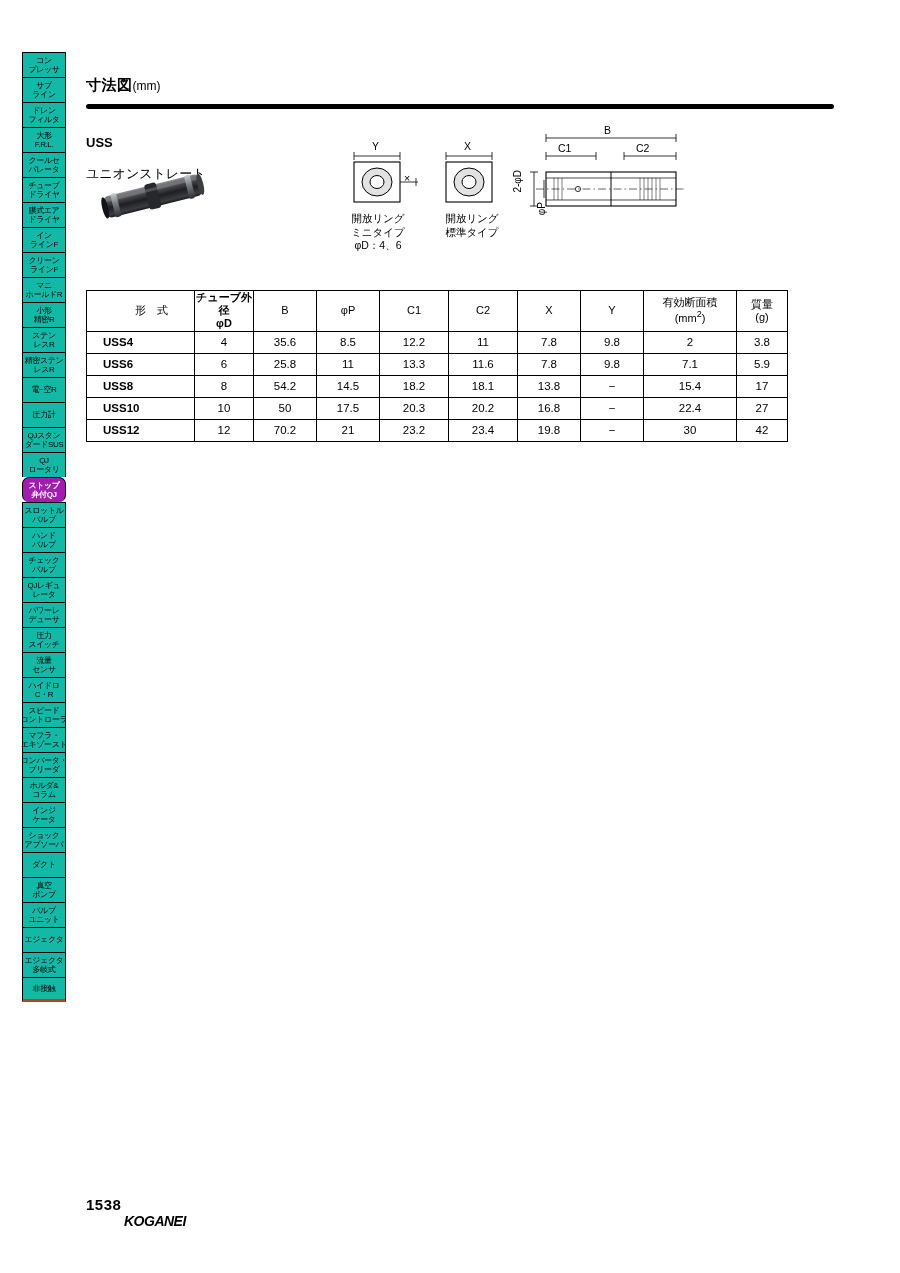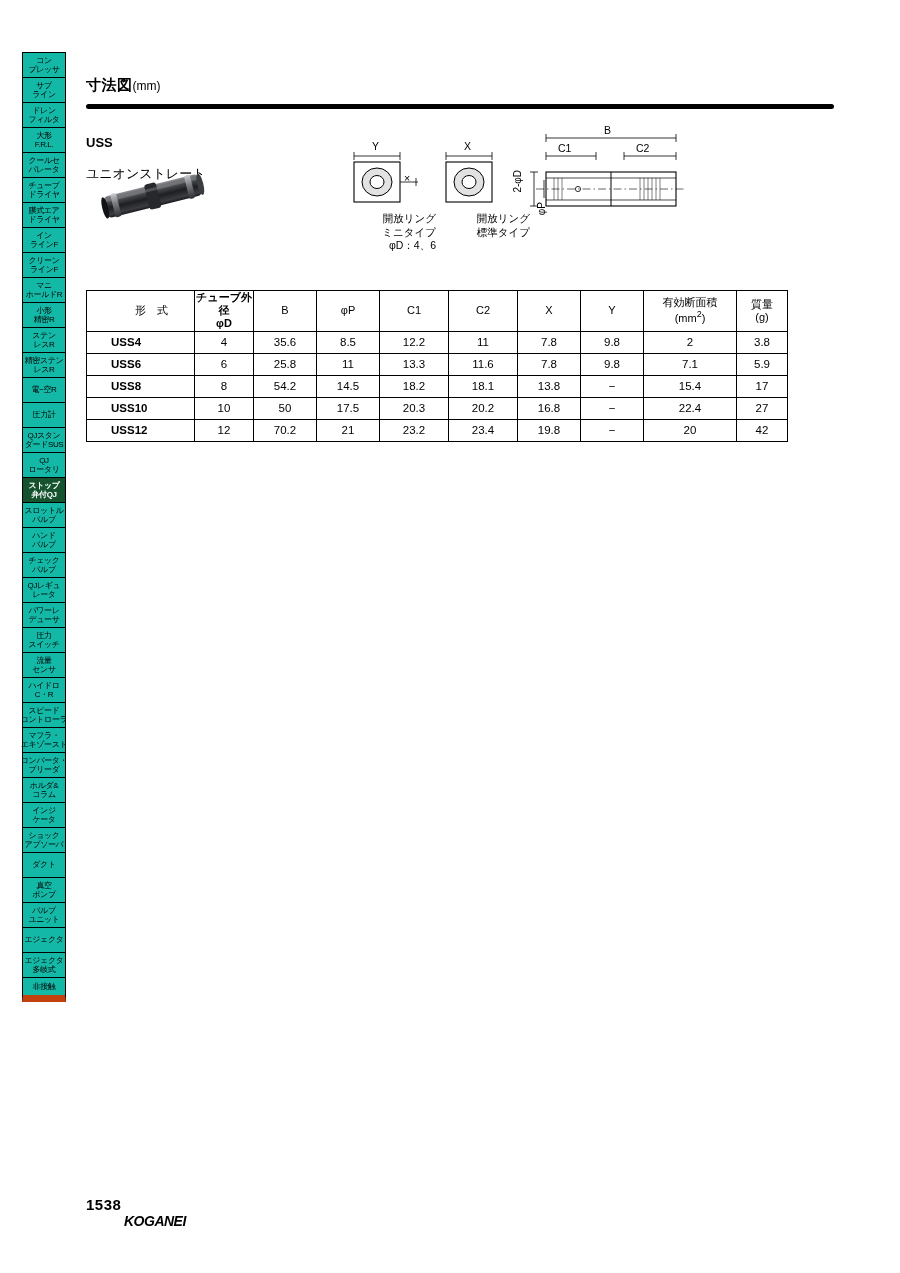--- a/index.html
+++ b/index.html
@@ -34,26 +34,27 @@
     align-items: center;
     justify-content: center;
     font-size: 8px;
     line-height: 1.18;
     letter-spacing: -0.4px;
     padding: 2px 1px;
     background: #14b8a6;
     text-align: center;
   }
   .tab:last-child {
-    border-bottom: 7px solid #c2410c;
+    border-bottom: 3px solid #c2410c;
   }
   .tab.active {
-    background: #14532d;
+    background: #a21caf;
     color: #fff;
     font-weight: bold;
+    border-radius: 7px;
   }
   .tab span { display: block; white-space: nowrap; }
 
   
   .sec-title {
     position: absolute;
     left: 86px;
     top: 76px;
     font-size: 15px;
     font-weight: bold;
@@ -95,21 +96,21 @@
     left: 92px;
     top: 158px;
     width: 122px;
     height: 78px;
   }
 
   
   .ring-fig { position: absolute; }
   .ring-cap {
     font-size: 10.5px;
-    text-align: right;
+    text-align: center;
     line-height: 1.3;
     white-space: nowrap;
   }
 
   
   .dwg { position: absolute; left: 520px; top: 128px; width: 200px; height: 120px; }
 
   
   table.spec {
     position: absolute;
@@ -127,21 +128,21 @@
     font-weight: normal;
   }
   table.spec thead th {
     height: 38px;
     line-height: 1.2;
     font-size: 11px;
   }
   table.spec td.model {
     font-weight: bold;
     text-align: left;
-    padding-left: 24px;
+    padding-left: 16px;
   }
   .sub { font-size: 9px; vertical-align: super; }
 
   
   .page-num {
     position: absolute;
     left: 86px;
     top: 1196px;
     font-size: 15px;
     font-weight: bold;
@@ -500,20 +501,20 @@
       </tr>
       <tr>
         <td class="model">USS12</td>
         <td>12</td>
         <td>70.2</td>
         <td>21</td>
         <td>23.2</td>
         <td>23.4</td>
         <td>19.8</td>
         <td>−</td>
-        <td>20</td>
+        <td>30</td>
         <td>42</td>
       </tr>
     </tbody>
 </table>
 
 <div class="page-num">1538</div>
 <div class="brand">KOGANEI</div>
 
 </body></html>

